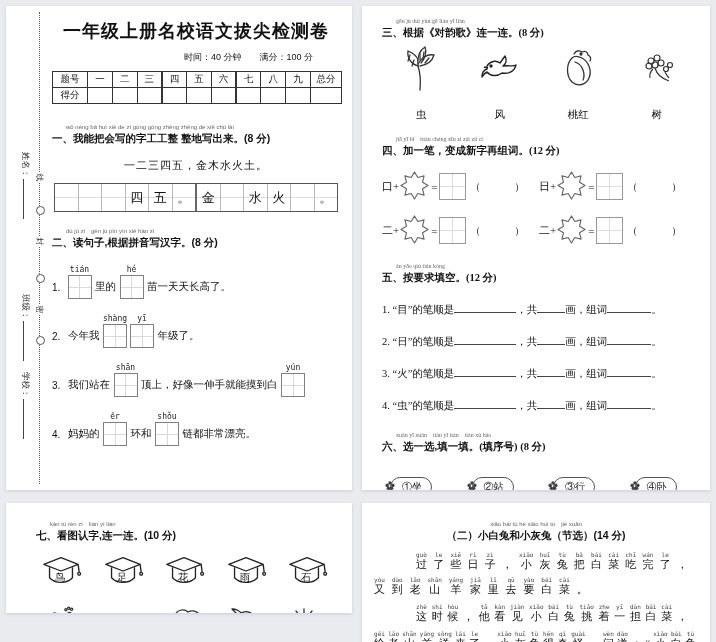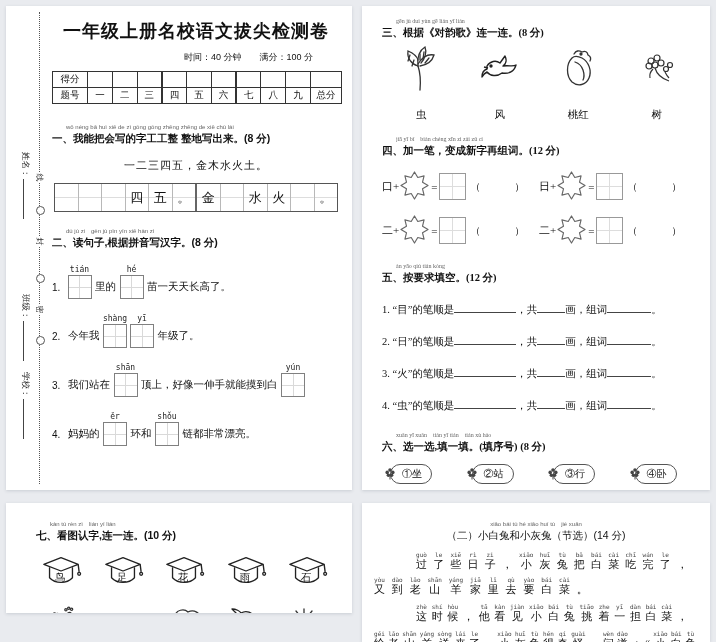--- a/index.html
+++ b/index.html
@@ -69,37 +69,37 @@
   .s4base{font-weight:400;margin-right:1px;}
   .s4eq{margin:0 2px;}
   .abox{width:25px;height:25px;border:1px solid #999;background-color:#fff;
     background-image:linear-gradient(to bottom,#ddd,#ddd),linear-gradient(to right,#ddd,#ddd);
     background-size:100% 1px,1px 100%;background-position:center center;background-repeat:no-repeat;}
   .paren{font-size:10px;margin-left:4px;letter-spacing:1px;}
   #sec5{margin-top:17px;}
   .s5item{margin-top:16px;font-size:10.5px;display:flex;align-items:baseline;white-space:nowrap;}
   .blank{display:inline-block;height:11px;border-bottom:1px solid #444;}
   #sec6{margin-top:19px;}
-  .b6row{display:flex;margin-top:9px;padding-left:8px;gap:20px;}
+  .b6row{display:flex;margin-top:22px;padding-left:8px;gap:20px;}
   .b6c{width:25%;}
   .badge{position:relative;display:inline-block;border:1px solid #555;border-radius:10px;
     padding:2px 9px 2px 11px;font-size:10px;background:#fff;}
   .badge .bicon{position:absolute;left:-7px;top:1px;}
 
   
   .p3-inner{margin:0 16px 0 30px;}
   #sec7{margin-top:18px;}
   .caps{display:flex;justify-content:space-between;margin-top:10px;padding:0 8px 0 4px;}
   .imgs7{display:flex;justify-content:space-between;margin-top:12px;padding:0 10px 0 6px;}
   .imgs7 .ic7{width:44px;display:flex;justify-content:center;}
 
   
   .p4-inner{margin:0 10px;}
   .r-pinyin{margin-top:18px;text-align:center;font-size:6px;height:7px;line-height:7px;color:#666;}
-  .r-title{text-align:center;font-size:10.5px;font-weight:400;margin-top:1px;}
+  .r-title{text-align:center;font-size:10.5px;font-weight:700;margin-top:1px;}
   .rline{display:flex;justify-content:space-between;}
   .ru{display:flex;flex-direction:column;align-items:center;}
   .ru .rpy{font-size:6px;height:7px;line-height:7px;color:#444;font-family:"DejaVu Sans Mono",monospace;}
   .ru .rhz{font-size:11px;line-height:13px;font-family:"Liberation Serif",serif;}
   .rl1{margin-top:8px;padding-left:44px;padding-right:12px;}
   .rl2{margin-top:5px;padding-left:2px;padding-right:112px;}
   .rl3{margin-top:7px;padding-left:44px;padding-right:12px;}
   .rl4{margin-top:7px;padding-left:2px;padding-right:4px;}
 </style>
 </head>
@@ -125,45 +125,45 @@
       <div class="seal-dot" style="top:268px"></div>
       <div class="seal-char" style="top:298px">密</div>
       <div class="seal-dot" style="top:330px"></div>
     </div>
 
     <div class="p1-inner">
       <div class="title">一年级上册名校语文拔尖检测卷</div>
       <div class="meta">时间：40 分钟　　满分：100 分</div>
       <table class="score">
           <tbody id="score-body">
+            <tr>
+              <td>题号</td>
+              <td>一</td>
+              <td>二</td>
+              <td class="thick">三</td>
+              <td>四</td>
+              <td>五</td>
+              <td class="thick">六</td>
+              <td>七</td>
+              <td>八</td>
+              <td>九</td>
+              <td>总分</td>
+            </tr>
             <tr>
               <td>得分</td>
               <td></td>
               <td></td>
               <td class="thick"></td>
               <td></td>
               <td></td>
               <td class="thick"></td>
               <td></td>
               <td></td>
               <td></td>
               <td></td>
-            </tr>
-            <tr>
-              <td>题号</td>
-              <td>一</td>
-              <td>二</td>
-              <td class="thick">三</td>
-              <td>四</td>
-              <td>五</td>
-              <td class="thick">六</td>
-              <td>七</td>
-              <td>八</td>
-              <td>九</td>
-              <td>总分</td>
             </tr>
           </tbody>
         </table>
 
       <div id="sec1">
         <div class="sec-pinyin">wǒ néng bǎ huì xiě de zì gōng gōng zhěng zhěng de xiě chū lái</div>
         <div class="sec-head">一、我能把会写的字工工整 整地写出来。(8 分)</div>
         <div class="copyline">一二三四五，金木水火土。</div>
         <div class="wgrid" id="wgrid">
             <div class="wcell"></div>

